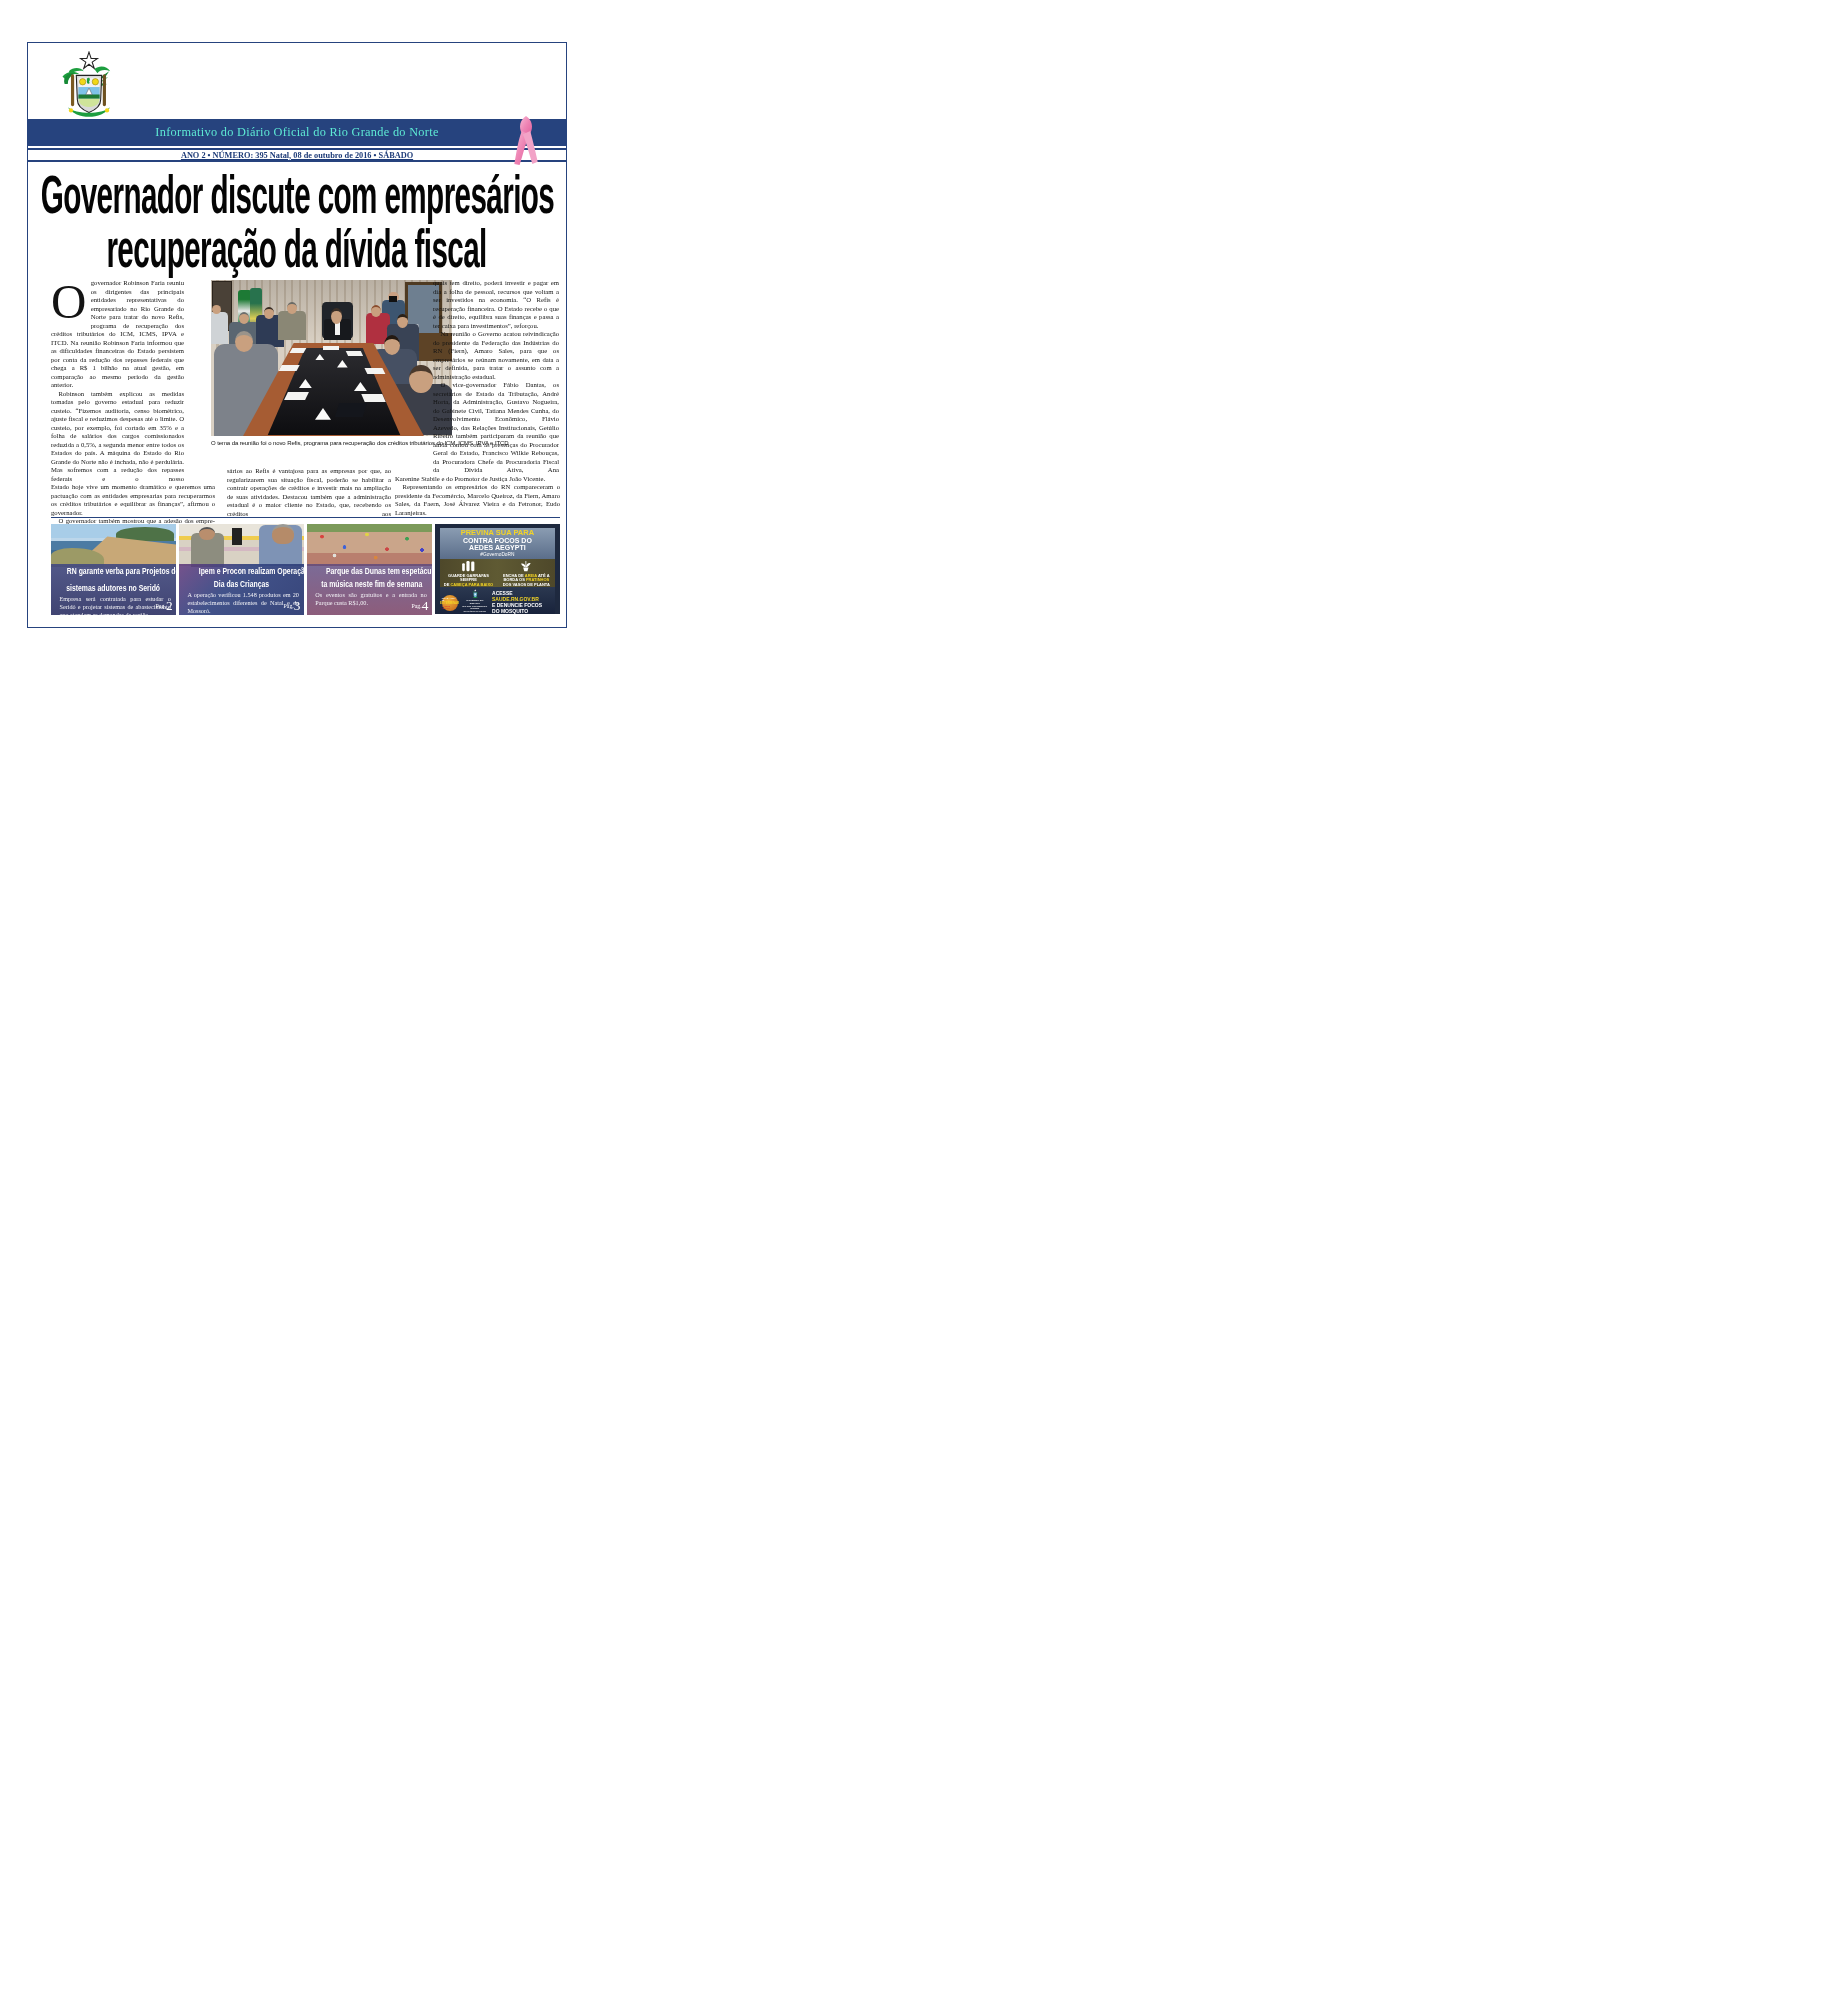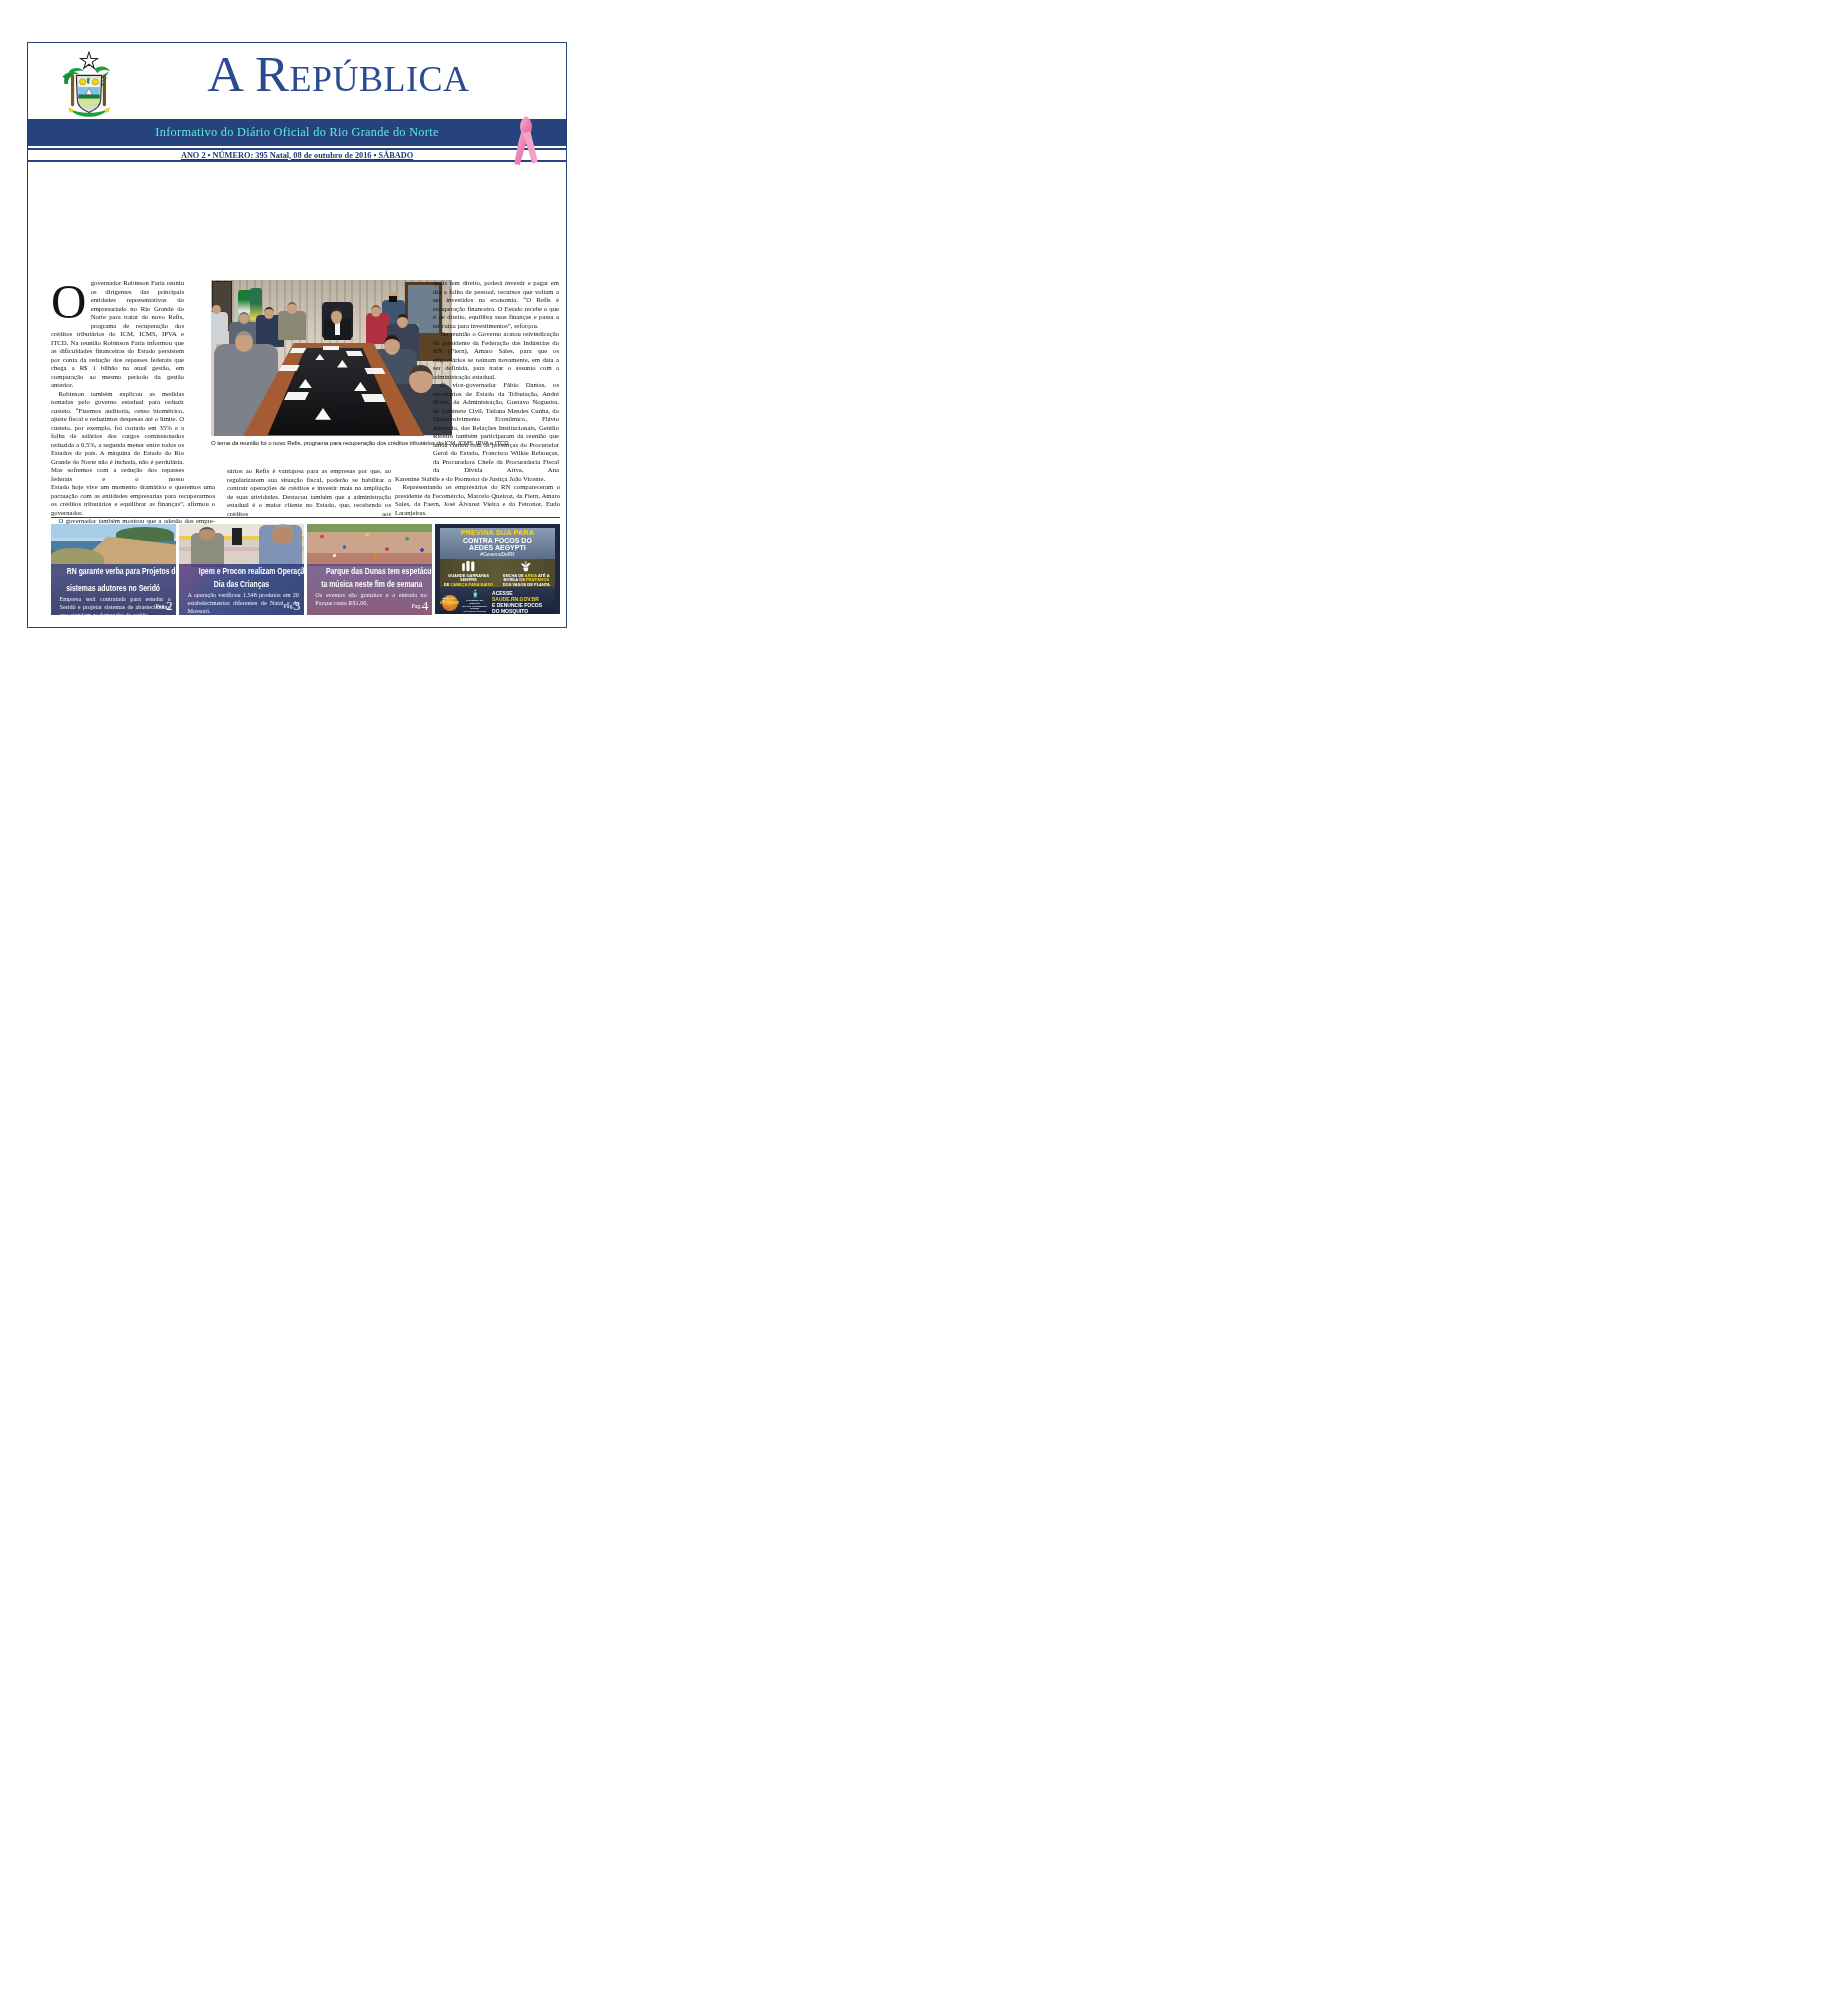--- a/index.html
+++ b/index.html
@@ -141,21 +141,20 @@
             <rect x="40" y="68" width="40" height="22" fill="#7ec2e8"></rect>
             <rect x="40" y="82" width="40" height="8" fill="#1d7a35"></rect>
             <polygon points="60,70 66,82 54,82" fill="#fff" stroke="#555"></polygon>
             <path d="M40,90 L80,90 L78,98 C70,108 50,108 42,98 Z" fill="#cfe49a"></path>
           </g>
           <path d="M20,106 C36,120 84,120 100,106 C84,130 36,130 20,106 Z" fill="#1d9e3f"></path>
           <circle cx="26" cy="112" r="4" fill="#f2d718"></circle>
           <circle cx="94" cy="112" r="4" fill="#f2d718"></circle>
         </svg>
       </div>
-      <div class="mast-title">A República</div>
     </div>
 
     <div class="band">
       <span class="tagline">Informativo do Diário Oficial do Rio Grande do Norte</span>
     </div>
     <div class="ribbon">
       <svg width="28" height="51" viewBox="0 0 52 96">
         <defs>
           <linearGradient id="pk" x1="0" y1="0" x2="1" y2="1">
             <stop offset="0" stop-color="#f7b8d4"></stop>
@@ -168,20 +167,24 @@
         <path d="M34,30 C40,52 44,70 48,88 L38,92 C32,72 26,50 20,36 Z" fill="#f2a3c7"></path>
       </svg>
     </div>
 
     <div class="datestrip">
       <div class="rule"></div>
       <div class="txt">ANO 2 • NÚMERO: 395 Natal, 08 de outubro de 2016 • SÁBADO</div>
       <div class="rule"></div>
     </div>
 
+    <div class="headline">
+      <div class="hl-line"><span>Governador discute com empresários</span></div>
+      <div class="hl-line"><span>recuperação da dívida fiscal</span></div>
+    </div>
 
     <div class="article">
 
       <div class="col-left">
         <div class="block-l1">
           <span class="dropcap">O</span>
           <span>governador Robinson Faria reuniu os dirigentes das principais entidades representativas do empresariado no Rio Grande do Norte para tratar do novo Refis, programa de recuperação dos créditos tributários do ICM, ICMS, IPVA e ITCD. Na reunião Robinson Faria informou que as dificuldades financeiras do Estado persistem por conta da redução dos repasses federais que chega a R$ 1 bilhão na atual gestão, em comparação ao mesmo período da gestão anterior.</span>
           <div class="p-ind cont">Robinson também explicou as medidas tomadas pelo governo estadual para reduzir custeio. “Fizemos auditoria, censo biométrico, ajuste fiscal e reduzimos despesas até o limite. O custeio, por exemplo, foi cortado em 35% e a folha de salários dos cargos comissionados reduzida a 0,5%, a segunda menor entre todos os Estados do país. A máquina do Estado do Rio Grande do Norte não é inchada, não é perdulária. Mas sofremos com a redução dos repasses federais e o nosso</div>
         </div>
         <div>

